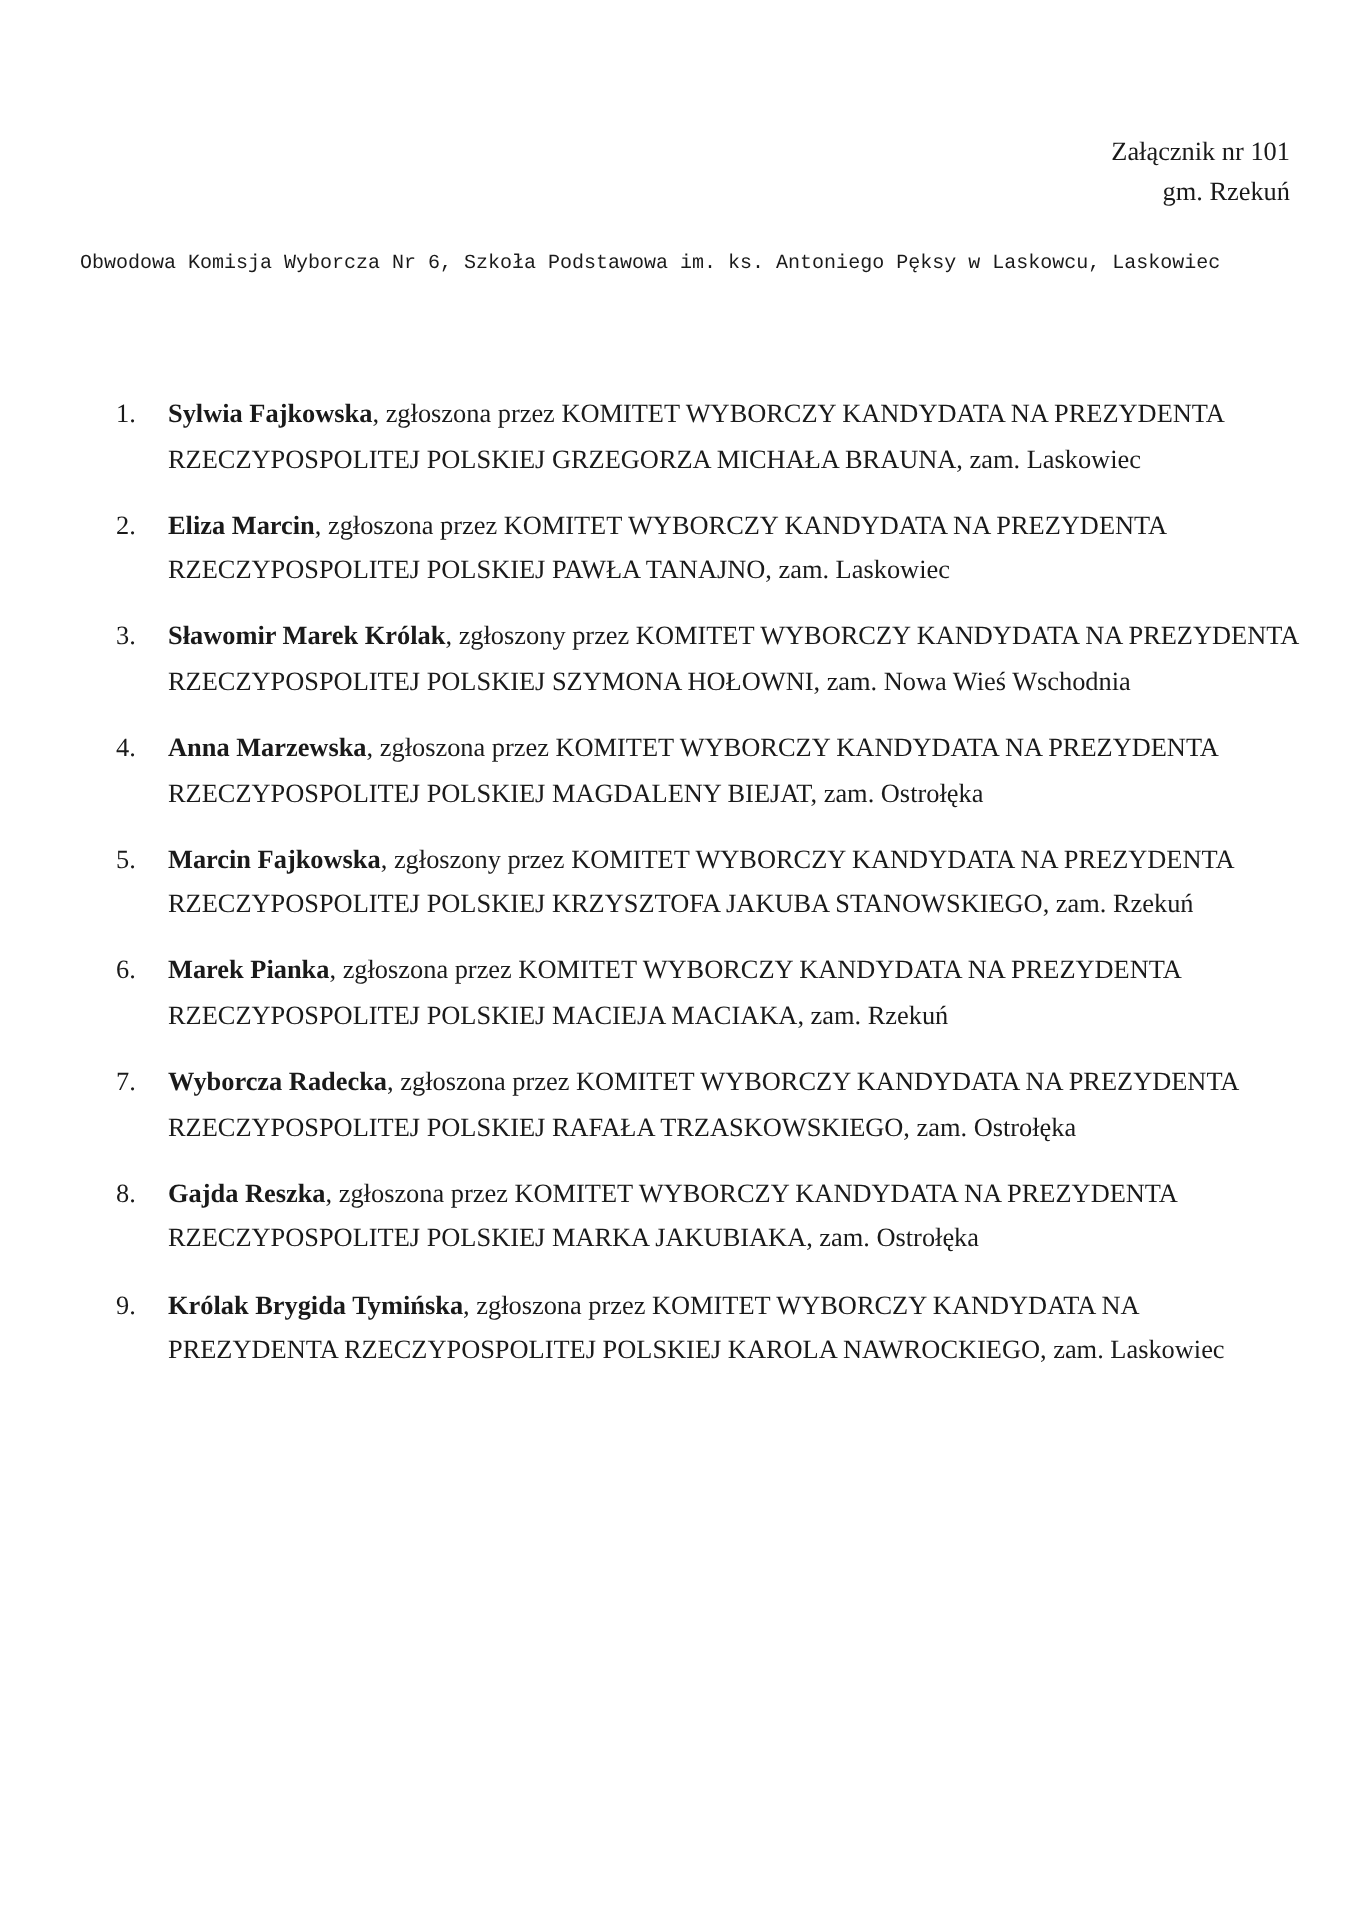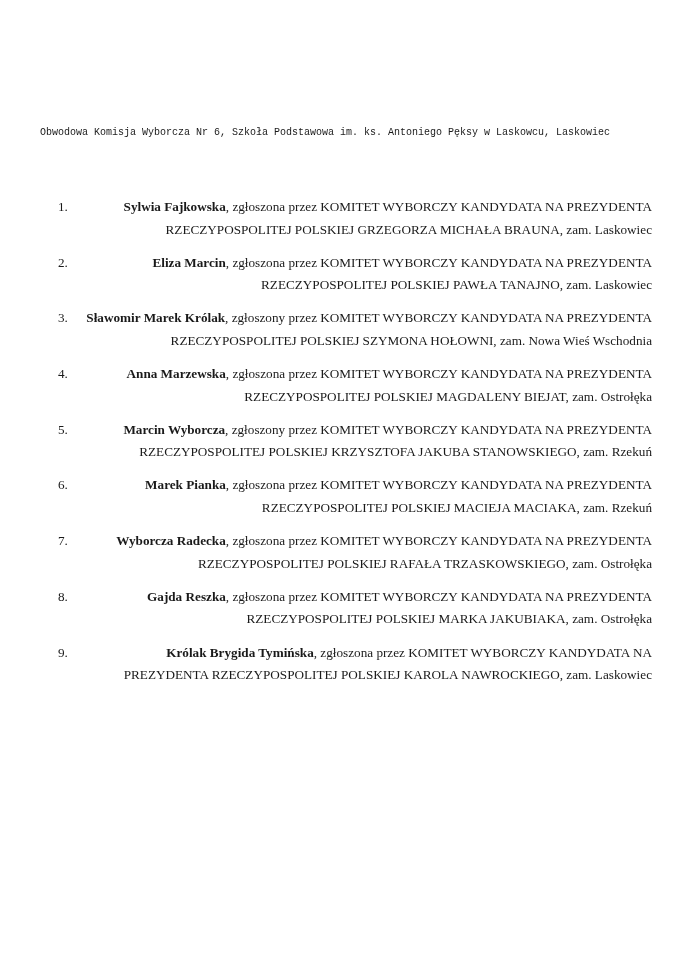--- a/index.html
+++ b/index.html
@@ -77,35 +77,39 @@
   .candidate-item .item-number {
     position: absolute;
     left: 18px;
     top: 0;
     width: 22px;
     text-align: left;
     font-size: 13.2px;
   }
   .candidate-item .item-text {
     display: block;
-    text-align: right;
+    text-align: left;
     font-family: Liberation Serif, serif;
   }
   .candidate-name {
     font-weight: bold;
   }
   .committee-text {
     font-weight: normal;
   }
 </style>
 </head>
 <body>
 
 <div class="page">
 
+  <div class="doc-header">
+    <span class="line">Załącznik nr 101</span>
+    <span class="line">gm. Rzekuń</span>
+  </div>
 
   <div class="intro">
     <span class="line">Obwodowa Komisja Wyborcza Nr 6, Szkoła Podstawowa im. ks. Antoniego Pęksy w Laskowcu, Laskowiec</span>
   </div>
 
   <ol class="candidate-list">
       <li class="candidate-item">
         <span class="item-number">1.</span>
         <span class="item-text"><span class="candidate-name">Sylwia Fajkowska</span><span class="committee-text">, zgłoszona przez KOMITET WYBORCZY KANDYDATA NA PREZYDENTA RZECZYPOSPOLITEJ POLSKIEJ GRZEGORZA MICHAŁA BRAUNA, zam. Laskowiec</span></span>
       </li>
@@ -116,21 +120,21 @@
       <li class="candidate-item">
         <span class="item-number">3.</span>
         <span class="item-text"><span class="candidate-name">Sławomir Marek Królak</span><span class="committee-text">, zgłoszony przez KOMITET WYBORCZY KANDYDATA NA PREZYDENTA RZECZYPOSPOLITEJ POLSKIEJ SZYMONA HOŁOWNI, zam. Nowa Wieś Wschodnia</span></span>
       </li>
       <li class="candidate-item">
         <span class="item-number">4.</span>
         <span class="item-text"><span class="candidate-name">Anna Marzewska</span><span class="committee-text">, zgłoszona przez KOMITET WYBORCZY KANDYDATA NA PREZYDENTA RZECZYPOSPOLITEJ POLSKIEJ MAGDALENY BIEJAT, zam. Ostrołęka</span></span>
       </li>
       <li class="candidate-item">
         <span class="item-number">5.</span>
-        <span class="item-text"><span class="candidate-name">Marcin Wyborcza</span><span class="committee-text">, zgłoszony przez KOMITET WYBORCZY KANDYDATA NA PREZYDENTA RZECZYPOSPOLITEJ POLSKIEJ KRZYSZTOFA JAKUBA STANOWSKIEGO, zam. Rzekuń</span></span>
+        <span class="item-text"><span class="candidate-name">Marcin Fajkowska</span><span class="committee-text">, zgłoszony przez KOMITET WYBORCZY KANDYDATA NA PREZYDENTA RZECZYPOSPOLITEJ POLSKIEJ KRZYSZTOFA JAKUBA STANOWSKIEGO, zam. Rzekuń</span></span>
       </li>
       <li class="candidate-item">
         <span class="item-number">6.</span>
         <span class="item-text"><span class="candidate-name">Marek Pianka</span><span class="committee-text">, zgłoszona przez KOMITET WYBORCZY KANDYDATA NA PREZYDENTA RZECZYPOSPOLITEJ POLSKIEJ MACIEJA MACIAKA, zam. Rzekuń</span></span>
       </li>
       <li class="candidate-item">
         <span class="item-number">7.</span>
         <span class="item-text"><span class="candidate-name">Wyborcza Radecka</span><span class="committee-text">, zgłoszona przez KOMITET WYBORCZY KANDYDATA NA PREZYDENTA RZECZYPOSPOLITEJ POLSKIEJ RAFAŁA TRZASKOWSKIEGO, zam. Ostrołęka</span></span>
       </li>
       <li class="candidate-item">

